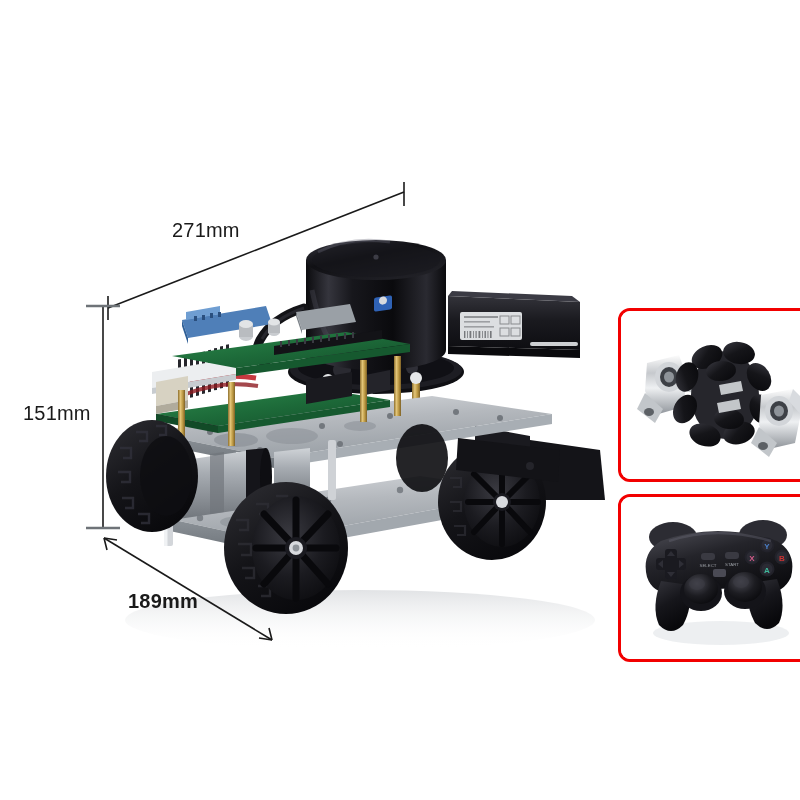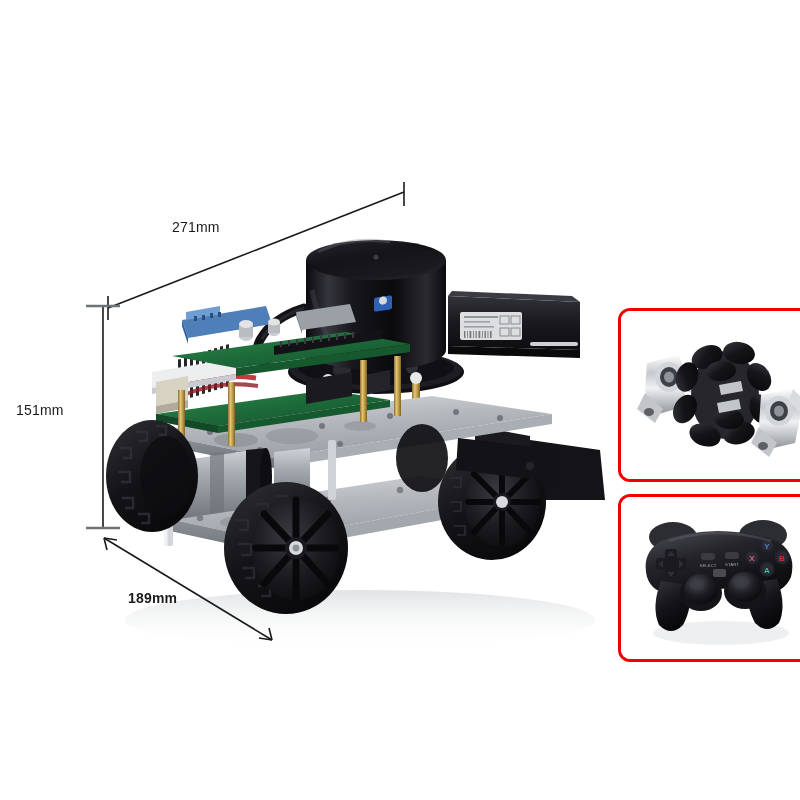--- a/index.html
+++ b/index.html
@@ -15,28 +15,28 @@
     width: 800px;
     height: 800px;
     background: #ffffff;
     overflow: hidden;
   }
 
   
   .dim-label {
     position: absolute;
     color: #1a1a1a;
-    font-size: 14px;
+    font-size: 20px;
     font-family: "Liberation Sans", sans-serif;
     letter-spacing: 0.2px;
     white-space: nowrap;
     user-select: none;
   }
   #label-271 { left: 172px; top: 219px; }
-  #label-151 { left: 16px; top: 402px; }
+  #label-151 { left: 23px; top: 402px; }
   #label-189 { left: 128px; top: 590px; font-weight: bold; }
 
   .dim-svg {
     position: absolute;
     left: 0; top: 0;
     width: 800px; height: 800px;
     pointer-events: none;
   }
 
   

